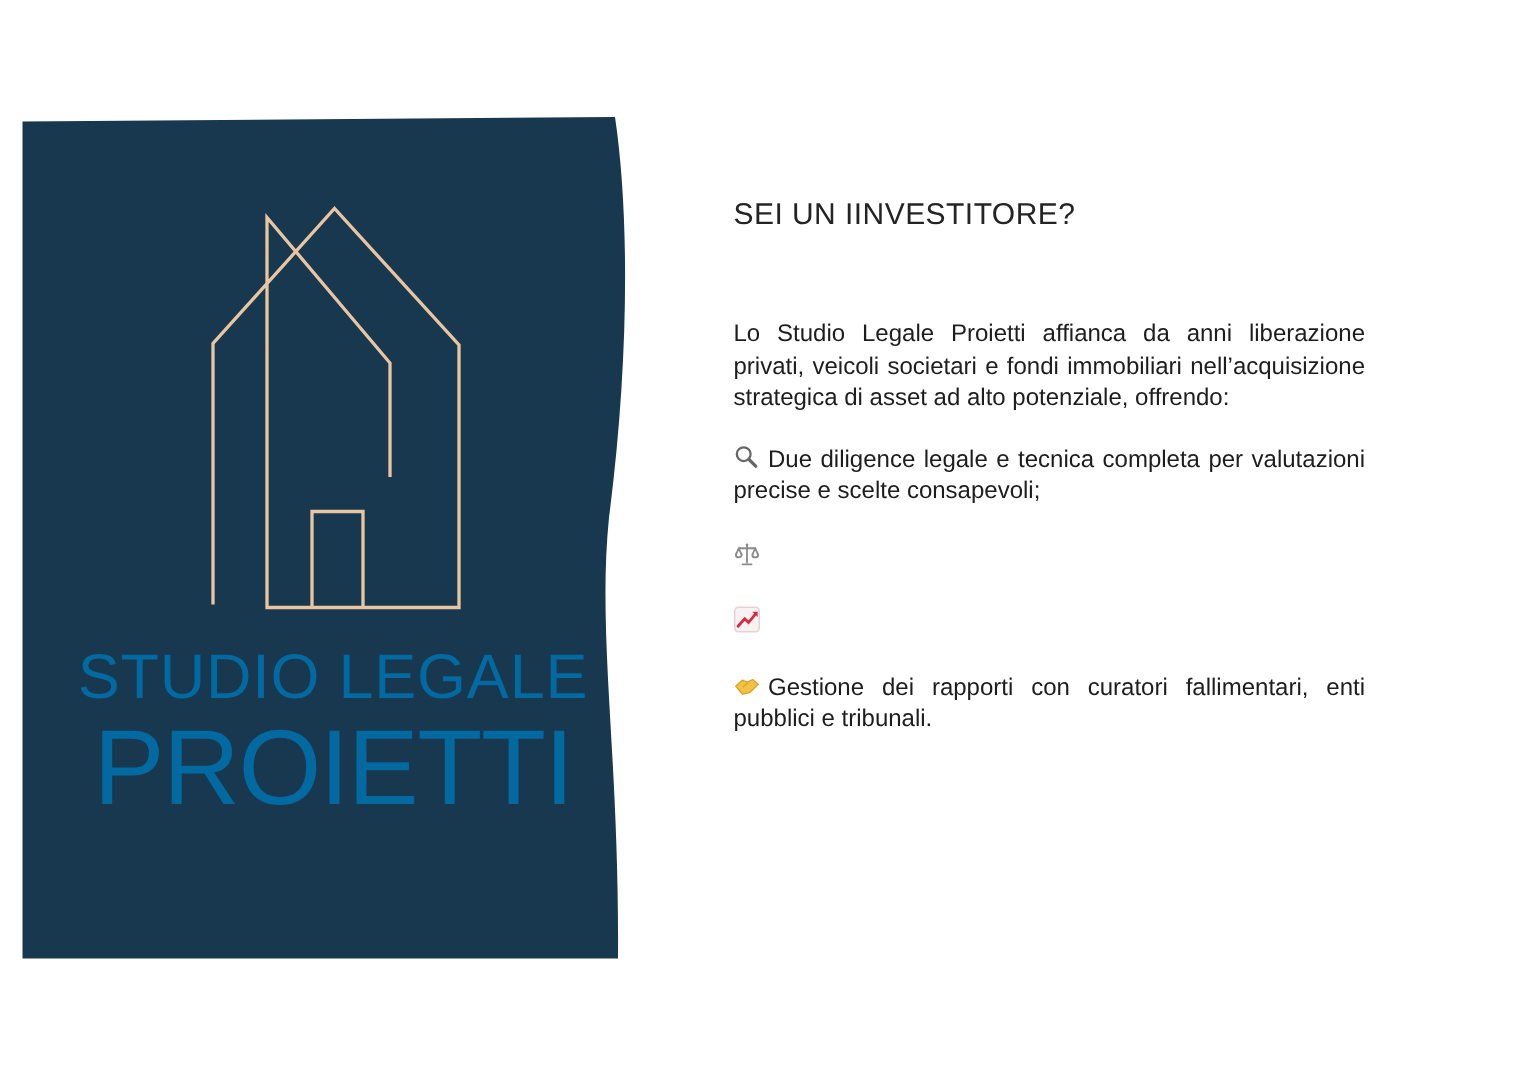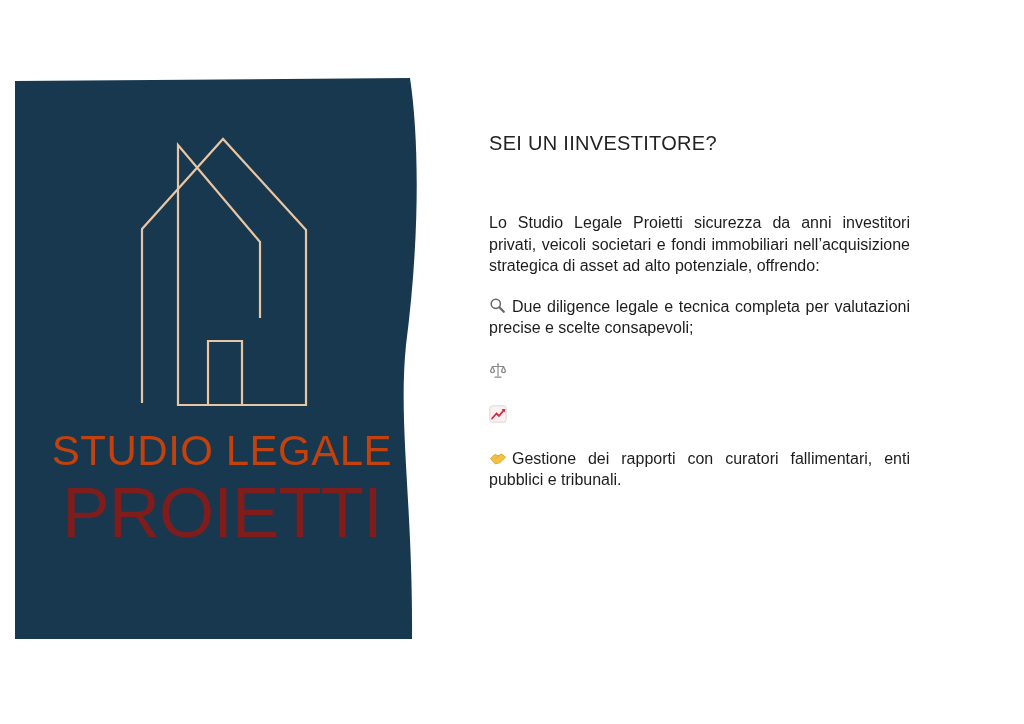--- a/index.html
+++ b/index.html
@@ -7,27 +7,27 @@
   .page {
     position:relative; width:1024px; height:724px;
     background:#ffffff; overflow:hidden;
   }
   .panel-svg { position:absolute; left:0; top:0; width:1024px; height:724px; }
   .panel-bg { fill:#17384F; }
   .logo-line { fill:none; stroke:#E9C5A1; stroke-width:2.2; stroke-linejoin:miter; }
 
   .brand-line1 {
     position:absolute; left:22px; top:428px; width:400px;
-    text-align:center; color:#c2410c;
+    text-align:center; color:#0369a1;
     font-size:42px; line-height:46px; letter-spacing:0.5px; font-weight:400;
     white-space:nowrap;
   }
   .brand-line2 {
     position:absolute; left:22px; top:477px; width:400px;
-    text-align:center; color:#7f1d1d;
+    text-align:center; color:#0369a1;
     font-size:71px; line-height:72px; letter-spacing:-1px; font-weight:400;
     white-space:nowrap;
   }
 
   .right-col {
     position:absolute; left:489px; top:131px; width:421px;
     color:#1D1D1D; font-size:16px; line-height:21.5px;
   }
   .headline {
     font-size:20px; font-weight:400; color:#242424;
@@ -51,21 +51,21 @@
     <path class="logo-line" d="M208 405 V341 H242 V405"></path>
   </svg>
 
   <div class="brand-line1">STUDIO LEGALE</div>
   <div class="brand-line2">PROIETTI</div>
 
   <div class="right-col">
 
     <h1 class="headline">SEI UN IINVESTITORE?</h1>
 
-    <p class="para">Lo Studio Legale Proietti sicurezza da anni investitori privati, veicoli societari e fondi immobiliari nell’acquisizione strategica di asset ad alto potenziale, offrendo:</p>
+    <p class="para">Lo Studio Legale Proietti affianca da anni liberazione privati, veicoli societari e fondi immobiliari nell’acquisizione strategica di asset ad alto potenziale, offrendo:</p>
 
     <p class="bullet"><span class="ico"><svg viewBox="0 0 18 18" xmlns="http://www.w3.org/2000/svg">
             <circle cx="6.8" cy="6.8" r="4.6" fill="none" stroke="#666666" stroke-width="1.5"></circle>
             <line x1="10.3" y1="10.3" x2="14.8" y2="14.8" stroke="#666666" stroke-width="2.2" stroke-linecap="round"></line>
           </svg></span><span>Due diligence legale e tecnica completa per valutazioni precise e scelte consapevoli;</span></p>
 
     <p class="bullet"><span class="ico"><svg viewBox="0 0 18 18" xmlns="http://www.w3.org/2000/svg">
             <g stroke="#8a8a8a" fill="none" stroke-width="1.2" stroke-linecap="round">
               <path d="M9 2.5v11.5"></path>
               <path d="M3.5 4.5h11"></path>

